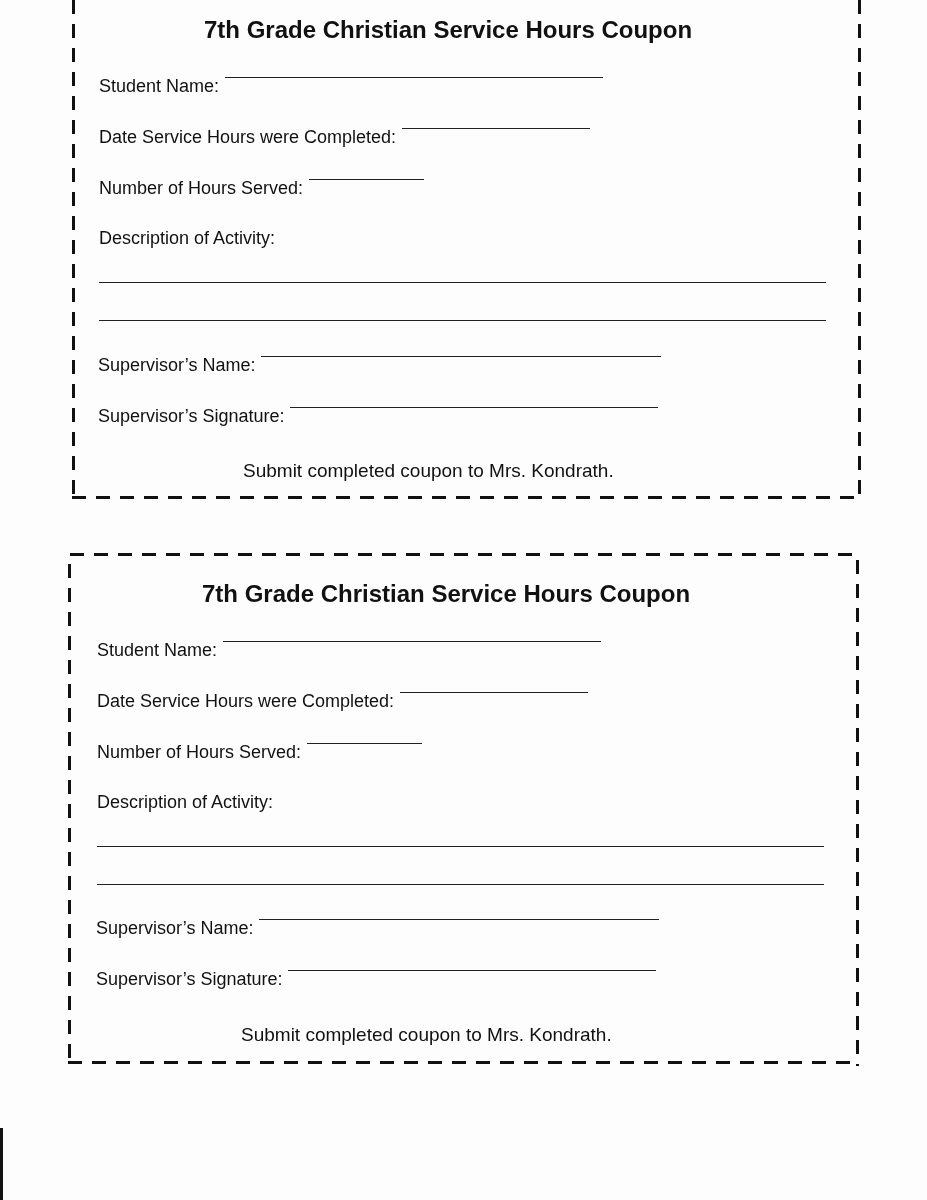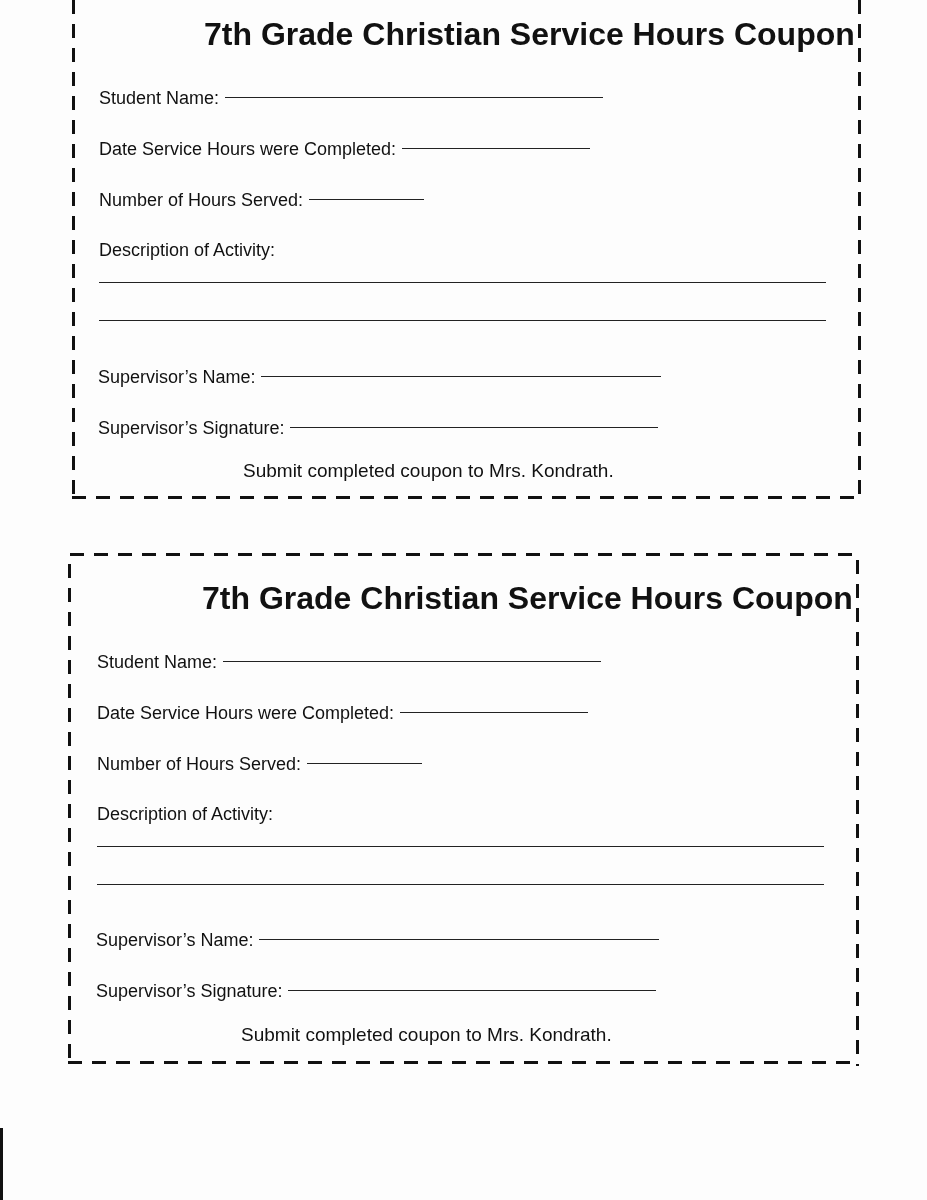--- a/index.html
+++ b/index.html
@@ -7,22 +7,22 @@
     width: 927px; height: 1200px; position: relative; overflow: hidden;
     background: #fdfdfd;
     font-family: "Liberation Sans", sans-serif;
     color: #111;
   }
   .coupon { position: absolute; }
   .border-h { position: absolute; height: 3px;
     background: repeating-linear-gradient(90deg, #111 0 14px, transparent 14px 24px); }
   .border-v { position: absolute; width: 3px;
     background: repeating-linear-gradient(180deg, #111 0 14px, transparent 14px 24px); }
-  .title { position: absolute; font-weight: bold; font-size: 32px; white-space: nowrap; }
-  .field { position: absolute; font-size: 18px; white-space: nowrap; display: flex; align-items: center; margin-top: 12px; }
+  .title { position: absolute; font-weight: bold; font-size: 24px; white-space: nowrap; }
+  .field { position: absolute; font-size: 18px; white-space: nowrap; display: flex; align-items: flex-start; }
   .field .line { display: inline-block; border-bottom: 1.5px solid #222; margin-left: 6px; height: 1px; margin-bottom: 3px; }
   .hline { position: absolute; height: 0; border-bottom: 1.5px solid #222; }
   .footer { position: absolute; font-weight: normal; font-size: 19px; white-space: nowrap; }
   .edge { position: absolute; left: 0; top: 1128px; width: 3px; height: 72px; background: #111; }
 </style>
 </head>
 <body>
 
 <div class="coupon" style="left:0;top:0;width:927px;height:520px;">
   <div class="border-v" style="left:72px;top:0;height:497px;"></div>

